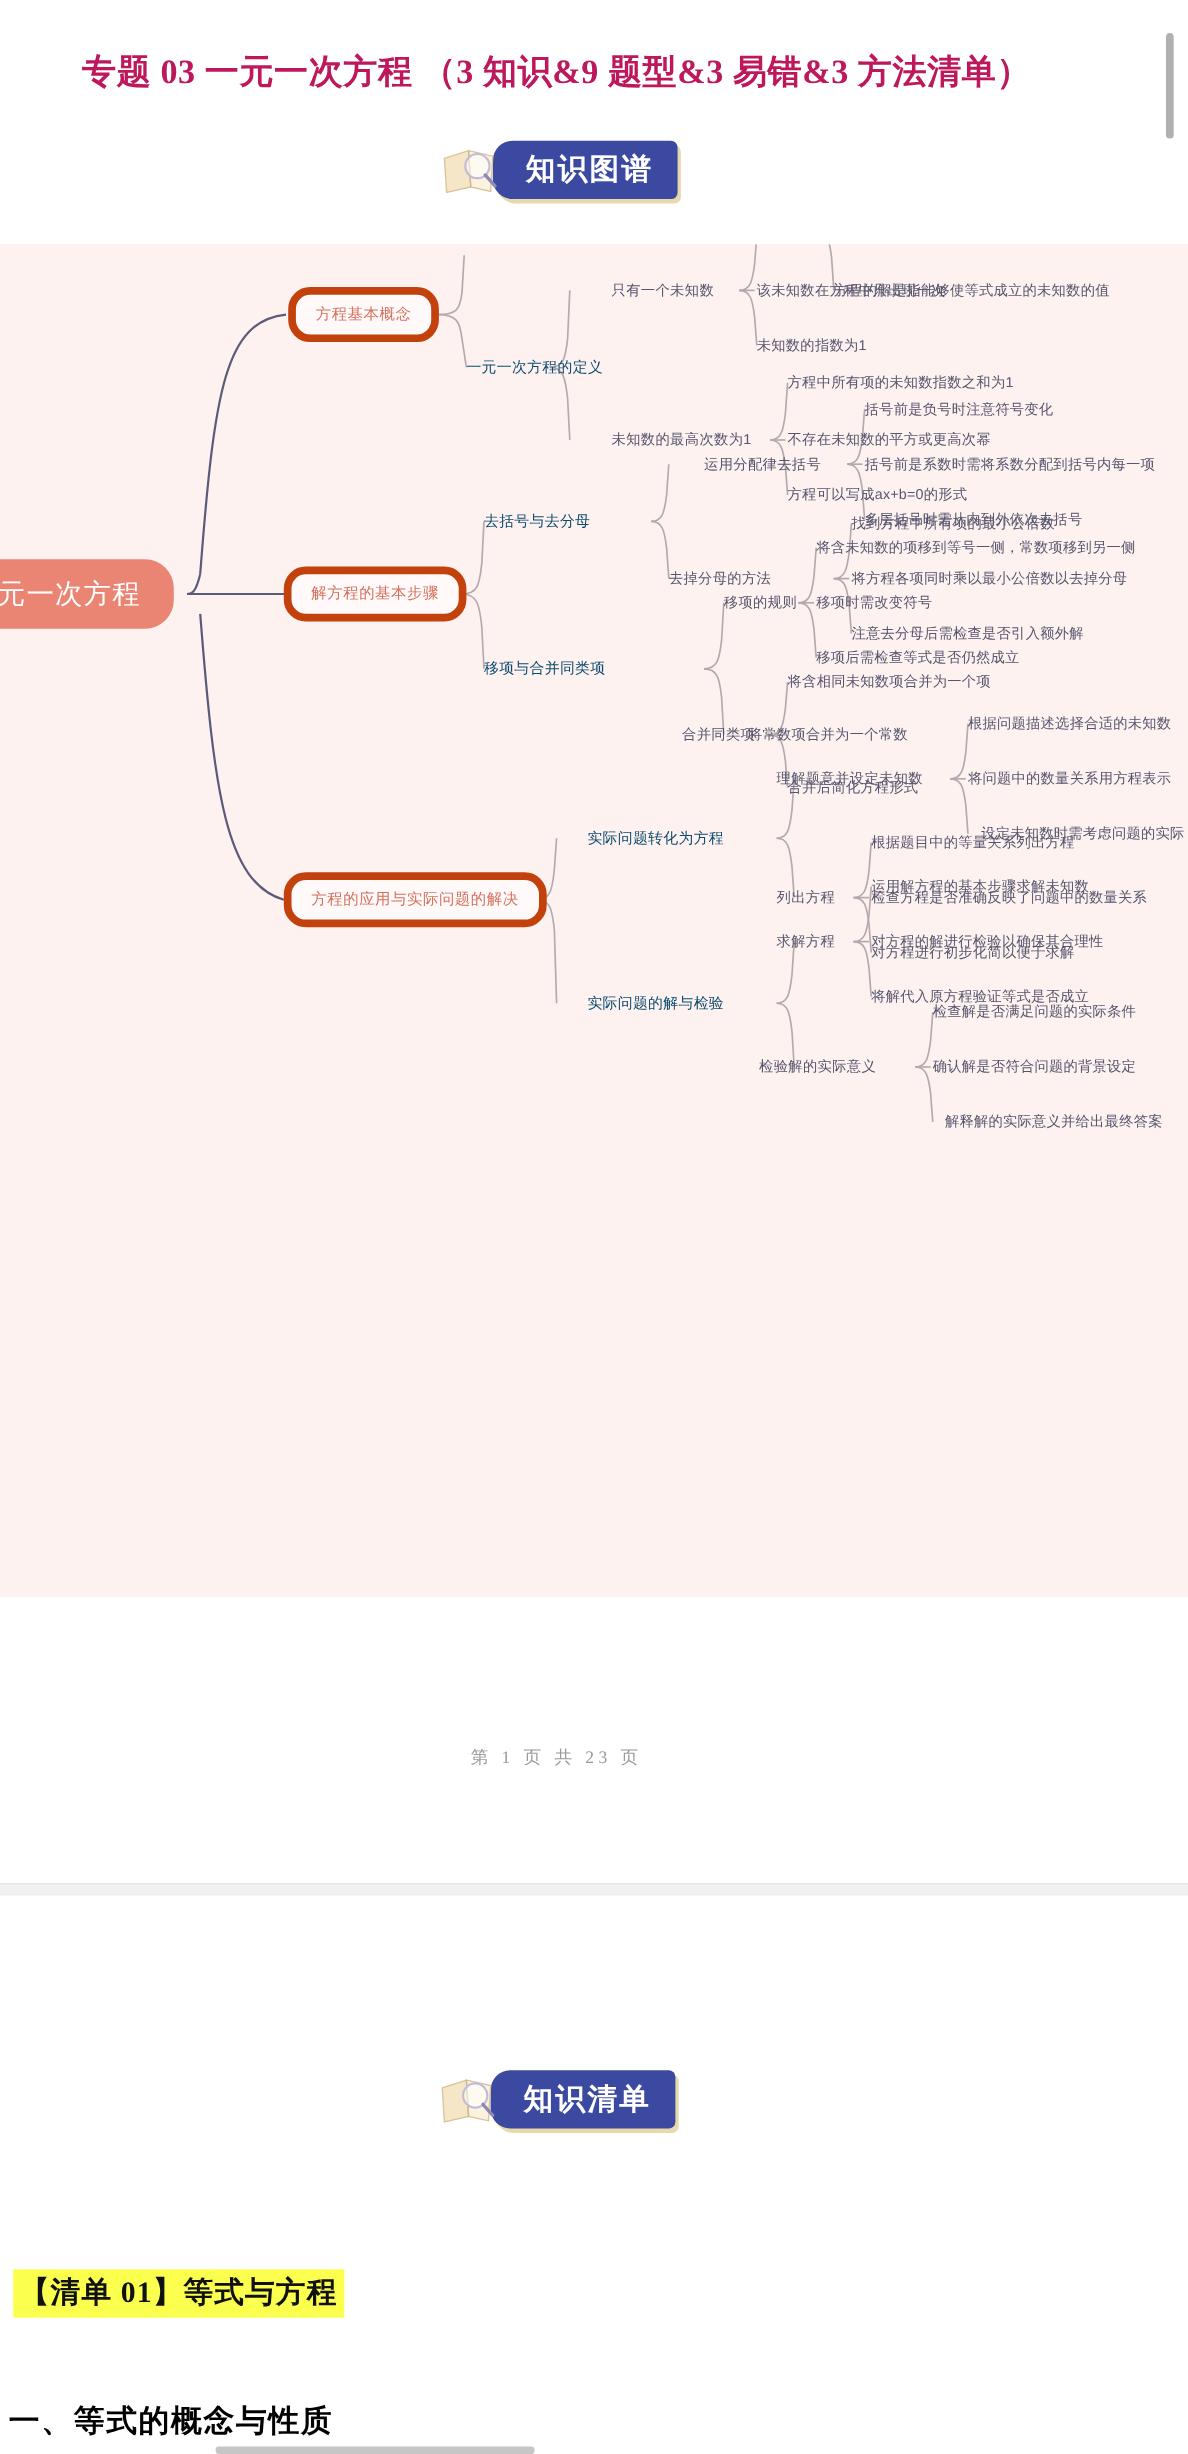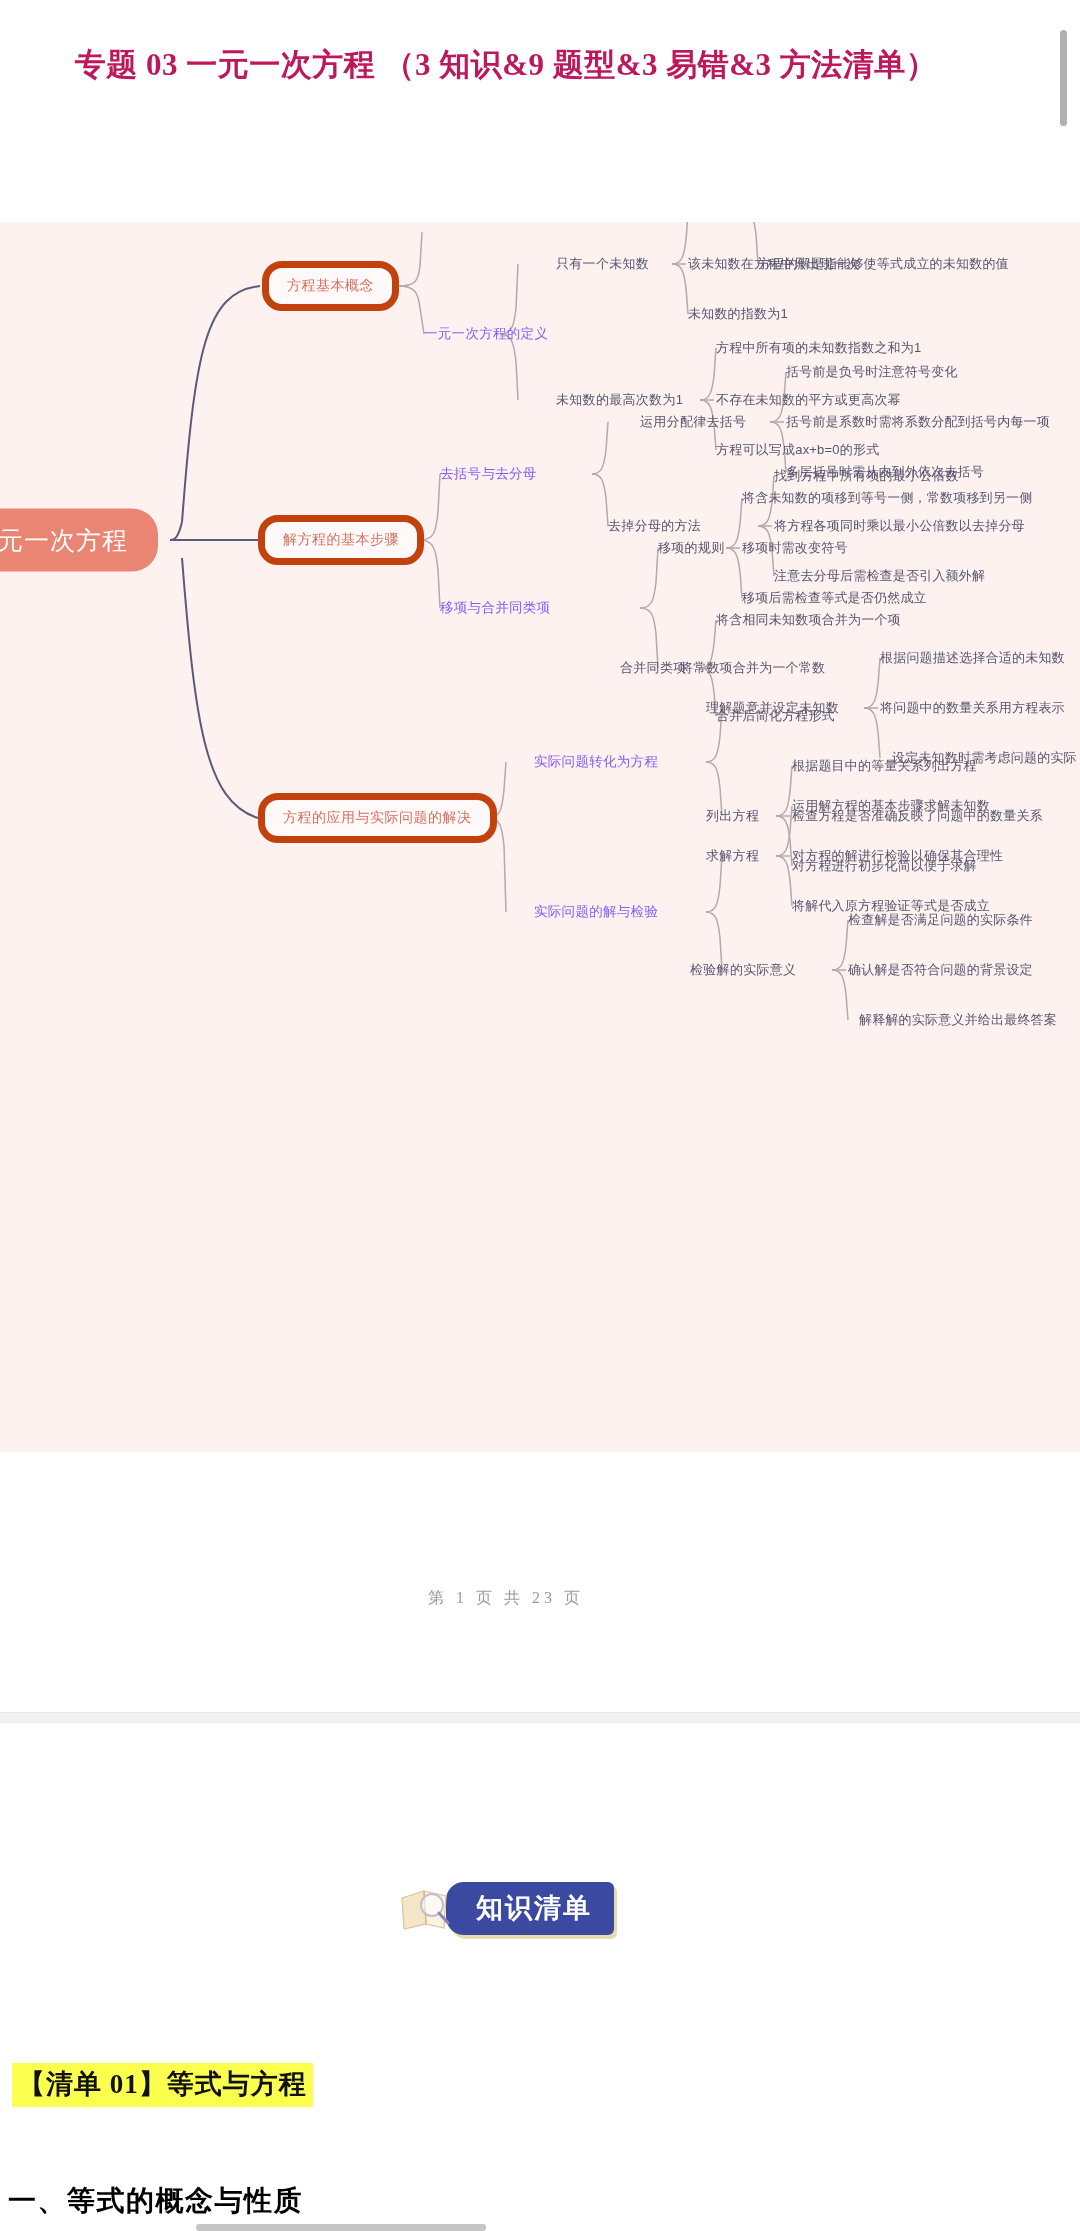--- a/index.html
+++ b/index.html
@@ -73,21 +73,21 @@
   .mm-l1{
     background:#fffaf9;
     border:7px solid #c2410c;
     color:#d4705e;
     font-size:14px;
     padding:9px 18px;
     border-radius:20px;
     letter-spacing:.5px;
   }
   
-  .mm-l2{color:#8b5cf6;font-size:13.5px;letter-spacing:.3px;}
+  .mm-l2{color:#0c4a6e;font-size:13.5px;letter-spacing:.3px;}
   
   .mm-l3{color:#56556d;font-size:13px;letter-spacing:.3px;}
   
   .mm-l4{color:#56556d;font-size:13px;letter-spacing:.2px;}
 
   
   .page-footer{
     position:absolute;left:0;top:1588px;width:1012px;
     text-align:center;color:#9a9a9a;font-size:16px;letter-spacing:4px;
     font-family:"Liberation Serif","DejaVu Serif",serif;
@@ -115,20 +115,32 @@
 <body>
 
 <div class="page">
 
   <div class="scrollbar-track">
     <div class="scrollbar-thumb"></div>
   </div>
 
   <div class="doc-title">专题 03  一元一次方程  （3 知识&amp;9 题型&amp;3 易错&amp;3 方法清单）</div>
 
+  <div class="banner" id="banner-tupu">
+    <div class="book">
+      <svg width="62" height="46" viewBox="0 0 62 46">
+        <path d="M4 12 L26 5 L28 38 L6 43 Z" fill="#f5e6c8" stroke="#d9c49a" stroke-width="1.2"></path>
+        <path d="M26 5 L48 10 L46 42 L28 38 Z" fill="#fbf3df" stroke="#d9c49a" stroke-width="1.2"></path>
+        <path d="M26 5 L28 38" stroke="#cdb98f" stroke-width="1.2" fill="none"></path>
+        <circle cx="34" cy="19" r="11" fill="#ffffff" fill-opacity="0.55" stroke="#c3bcd8" stroke-width="2"></circle>
+        <line x1="41" y1="27" x2="50" y2="37" stroke="#8e88b5" stroke-width="3" stroke-linecap="round"></line>
+      </svg>
+    </div>
+    <div class="chip">知识图谱</div>
+  </div>
 
   <div class="mindmap">
     <svg class="mm-svg" width="1080" height="1230">
       <g fill="none" stroke="#5b5a78" stroke-width="2">
 
         <path d="M170 318 C 175 318, 178 316, 182 300"></path>
         <path d="M182 300 C 195 130, 205 70, 260 64"></path>
         <path d="M170 318 C 210 318, 230 318, 262 318"></path>
         <path d="M182 336 C 195 500, 205 580, 258 596"></path>
       </g>

